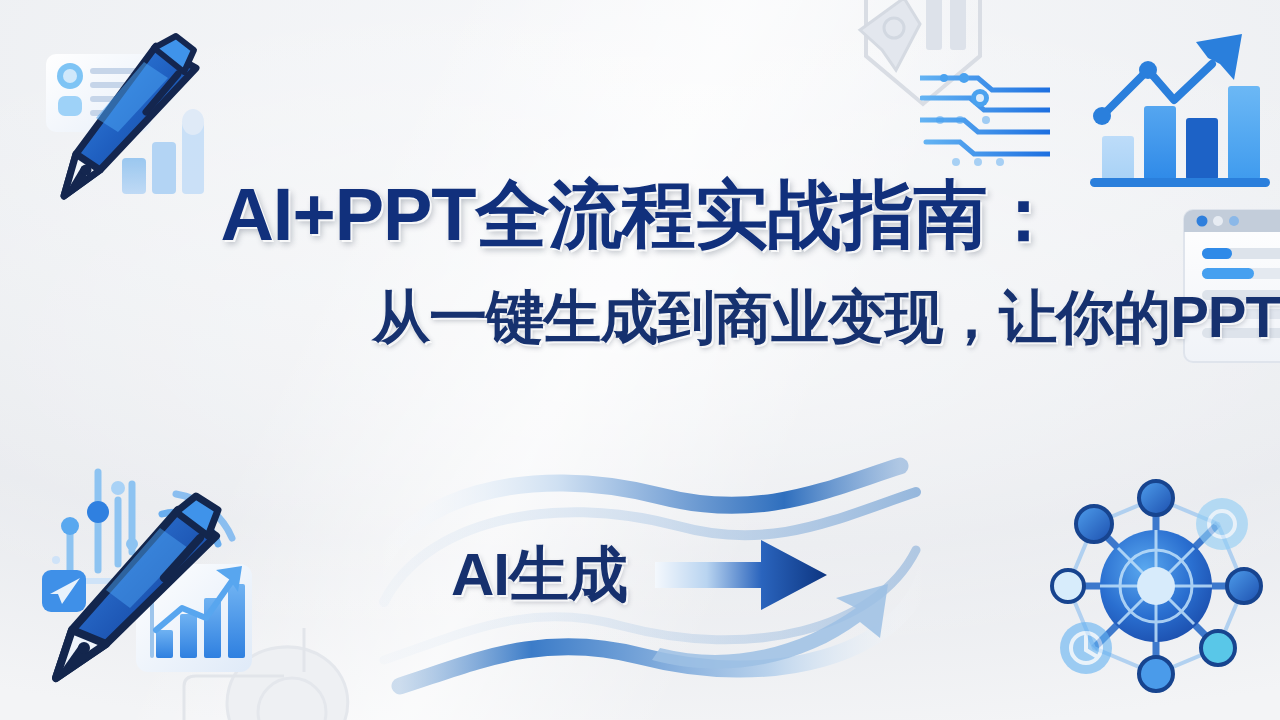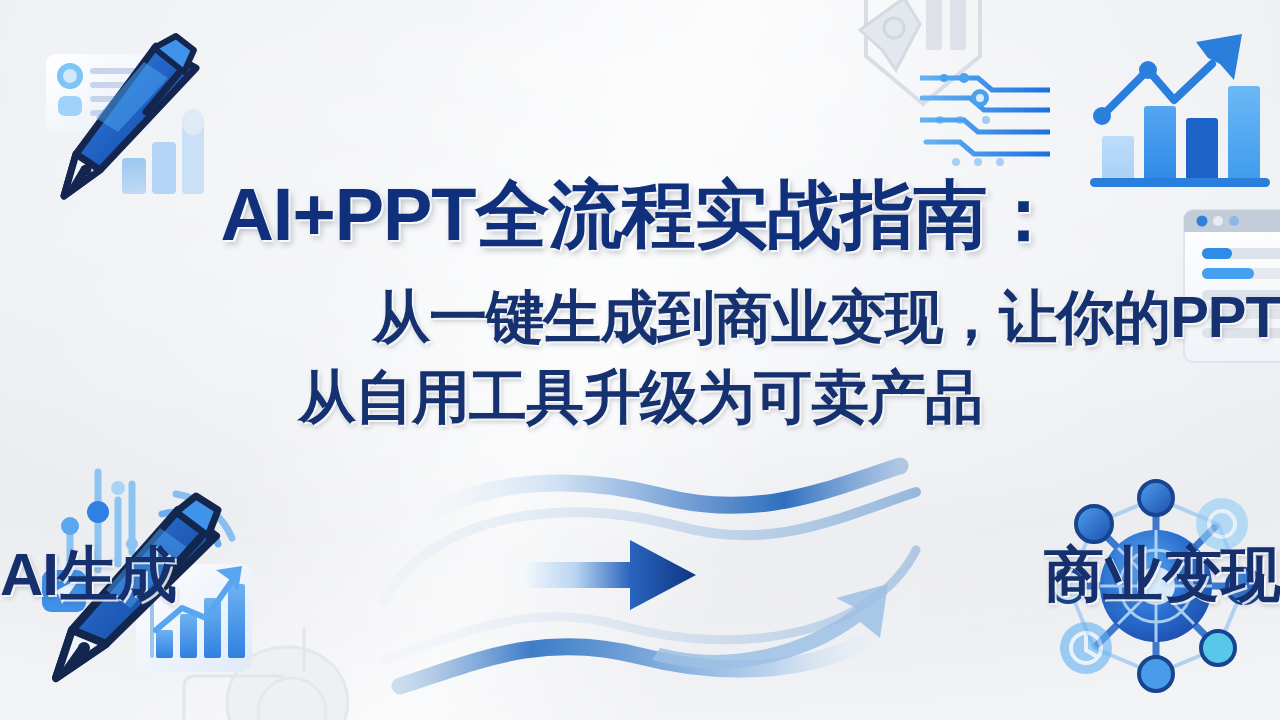--- a/index.html
+++ b/index.html
@@ -47,21 +47,21 @@
     position:absolute;left:0;top:368px;width:1280px;text-align:center;
     font-size:58px;line-height:1;font-weight:bold;letter-spacing:-1px;
     color:#16316f;
     text-shadow:2px 2px 0 rgba(255,255,255,.8), 2px 3px 5px rgba(60,70,90,.3);
     white-space:nowrap;
   }
 
   
   .flowrow{
     position:absolute;left:0;top:520px;width:1280px;height:110px;
-    display:flex;align-items:center;justify-content:space-between;gap:26px;z-index:42;
+    display:flex;align-items:center;justify-content:center;gap:26px;z-index:42;
   }
   .flow-label{
     font-size:60px;font-weight:bold;color:#16306e;letter-spacing:-1px;
     text-shadow:2px 2px 0 rgba(255,255,255,.8), 2px 3px 5px rgba(60,70,90,.28);
     white-space:nowrap;
   }
   .flow-arrow{width:176px;height:78px;flex:0 0 auto;}
 
   
   .dec{position:absolute;}
@@ -363,32 +363,30 @@
       <circle cx="50" cy="182" r="15" fill="none" stroke="#e6f4ff" stroke-width="4"></circle>
     </g>
   </svg>
 
   <div class="sheen"></div>
   <div class="vign"></div>
 
   <div class="textwrap">
     <div class="t-main">AI+PPT全流程实战指南：</div>
     <div class="t-sub1">从一键生成到商业变现，让你的PPT</div>
-    <div class="t-sub2">从自用工具升级为可卖产品</div>
   </div>
 
   <div class="flowrow">
     <span class="flow-label">AI生成</span>
     <svg class="flow-arrow" viewBox="0 0 176 78">
       <defs>
         <linearGradient id="arrg" x1="0" y1="0" x2="1" y2="0">
           <stop offset="0" stop-color="#f4f8fd"></stop>
           <stop offset="0.30" stop-color="#b9d4f0"></stop>
           <stop offset="0.62" stop-color="#2a64bd"></stop>
           <stop offset="1" stop-color="#0d3580"></stop>
         </linearGradient>
       </defs>
       <path d="M2 26 L108 26 L108 4 L174 39 L108 74 L108 52 L2 52 Z" fill="url(#arrg)"></path>
     </svg>
-    <span class="flow-label">商业变现</span>
   </div>
 
 </div>
 
 </body></html>

